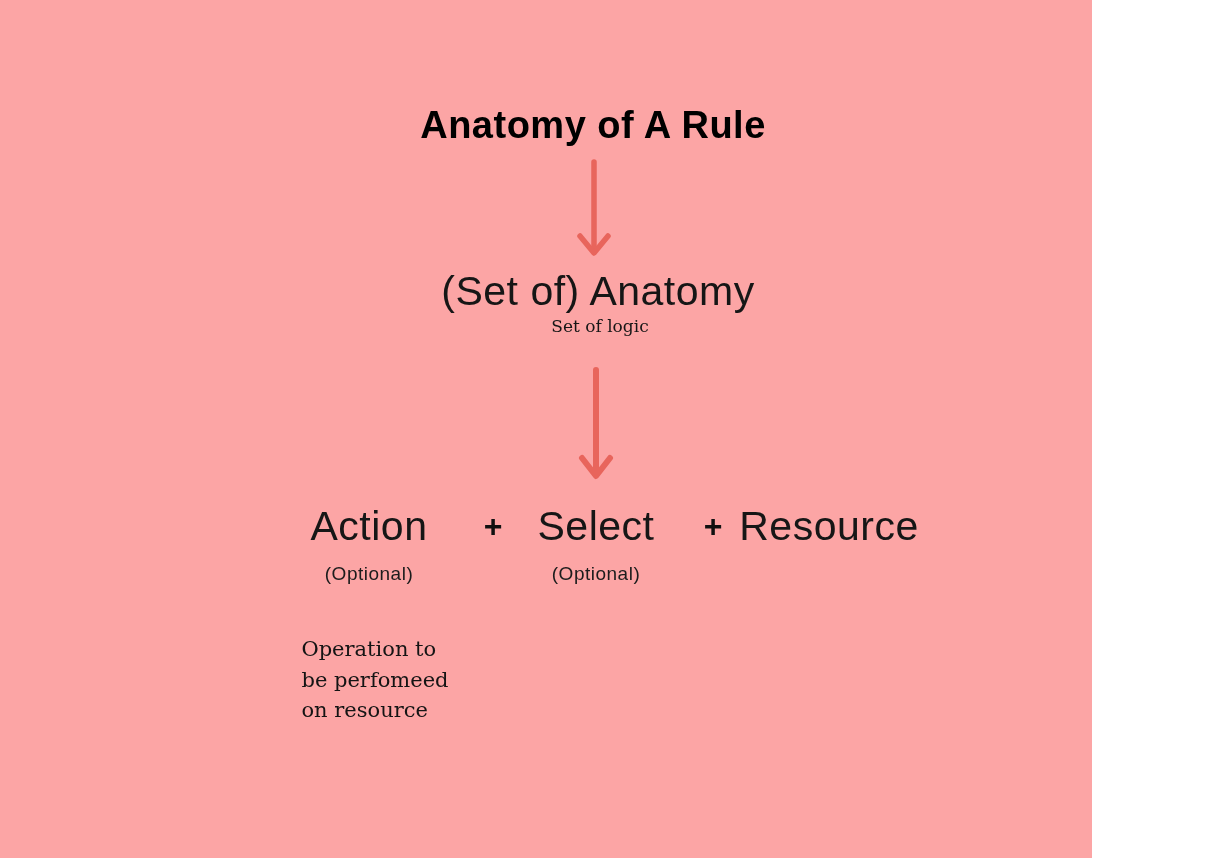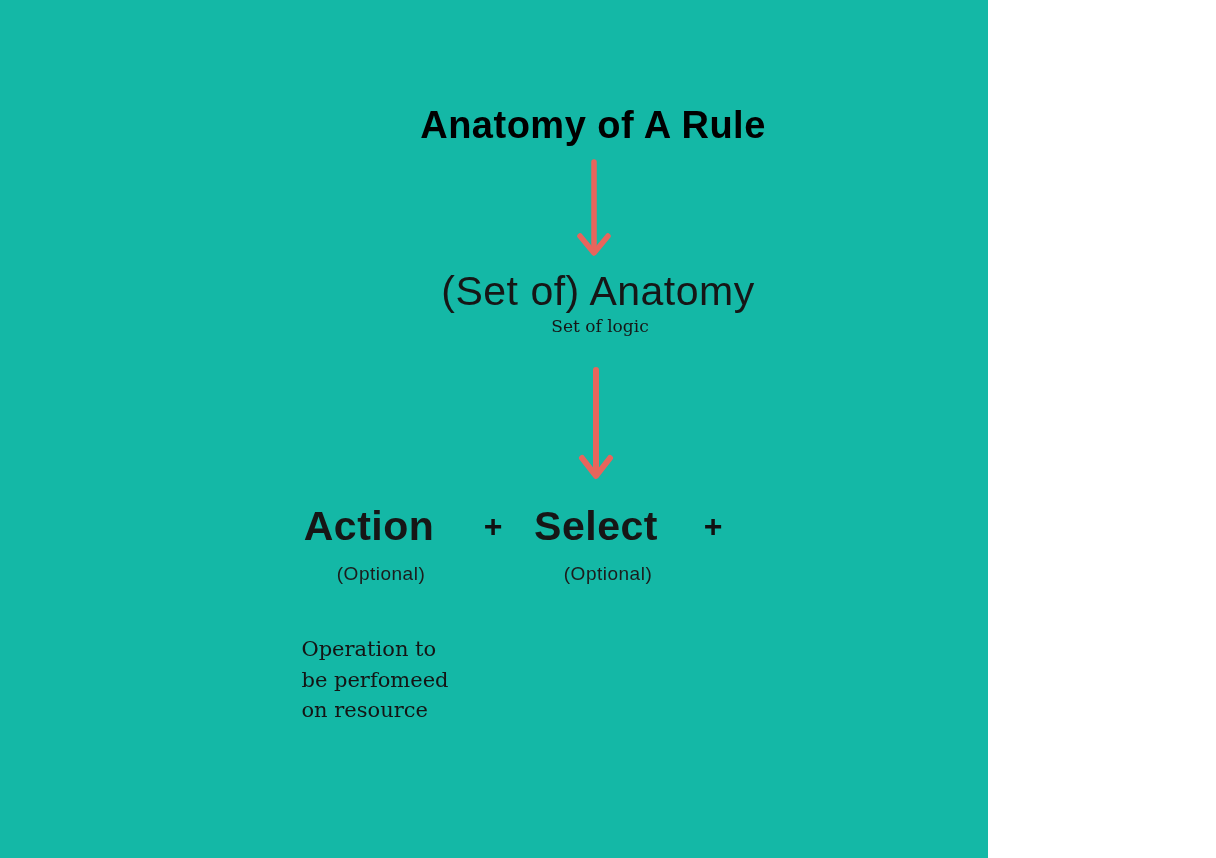--- a/index.html
+++ b/index.html
@@ -1,21 +1,21 @@
 <!DOCTYPE html>
 <html><head>
 <meta charset="utf-8">
 <style>
   * { margin: 0; padding: 0; box-sizing: border-box; }
   html, body { background: #ffffff; }
   .canvas {
     position: relative;
-    width: 988px;
+    width: 1092px;
     height: 858px;
-    background: #14b8a6;
+    background: #fca5a5;
     overflow: hidden;
     font-family: "Liberation Sans", sans-serif;
     color: #111111;
   }
   .centered { position: absolute; transform: translateX(-50%); white-space: nowrap; }
   .title {
     top: 104px; left: 593px;
     font-family: "Liberation Sans", sans-serif;
     font-weight: 700;
     font-size: 38px;
@@ -33,21 +33,21 @@
     color: #161616;
   }
   .serif { font-family: "DejaVu Serif", serif; }
   .policy-subheading {
     top: 316px; left: 600px;
     font-size: 17px;
     color: #161616;
   }
   .component-label {
     top: 503px;
-    font-weight: 700;
+    font-weight: 400;
     font-size: 41px;
     letter-spacing: 0.5px;
     color: #161616;
   }
   .label-action   { left: 369px; }
   .label-filter   { left: 596px; }
   .label-resource { left: 829px; }
   .plus {
     top: 508px;
     font-weight: 700;
@@ -55,21 +55,20 @@
     color: #111111;
   }
   .plus-1 { left: 493px; }
   .plus-2 { left: 713px; }
   .optional-label {
     top: 563px;
     font-weight: 300;
     font-size: 19px;
     letter-spacing: 0.5px;
     color: #1c1c1c;
-    margin-left: 12px;
   }
   .optional-action { left: 369px; }
   .optional-filter { left: 596px; }
   .description {
     position: absolute;
     top: 634px;
     transform: translateX(-50%);
     font-family: "DejaVu Serif", serif;
     font-size: 21px;
     line-height: 30.5px;
@@ -102,20 +101,21 @@
   </svg>
 
   <div class="centered component-label label-action">Action</div>
 
   <div class="centered plus plus-1">+</div>
 
   <div class="centered component-label label-filter">Select</div>
 
   <div class="centered plus plus-2">+</div>
 
+  <div class="centered component-label label-resource">Resource</div>
 
   <div class="centered optional-label optional-action">(Optional)</div>
 
   <div class="centered optional-label optional-filter">(Optional)</div>
 
   <div class="description desc-action">Operation to
 be perfomeed
 on resource</div>
 
 

